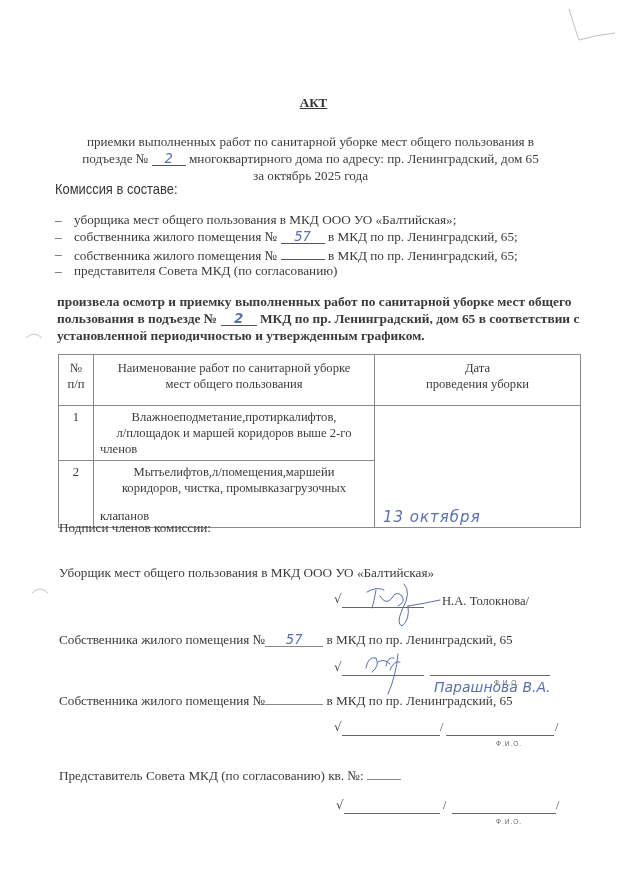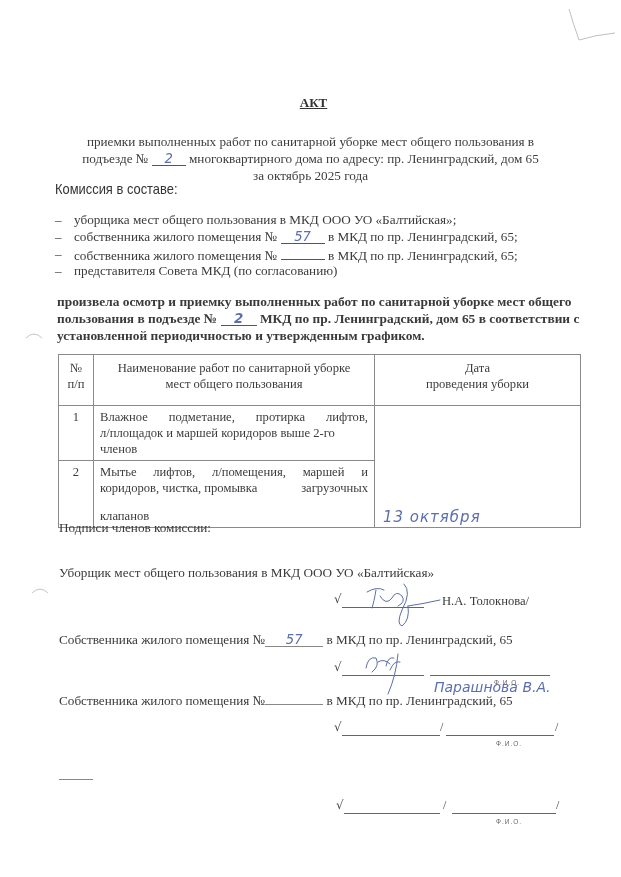--- a/index.html
+++ b/index.html
@@ -29,21 +29,21 @@
     position: absolute; left: 58px; top: 354px; width: 523px;
     border-collapse: collapse; font-size: 12.6px; color: #3c3c3c;
   }
   table.works td, table.works th {
     border: 1px solid #8a8a8a; font-weight: normal; vertical-align: top;
     padding: 3px 6px; line-height: 16px;
   }
   table.works th { text-align: center; height: 42px; vertical-align: top; padding-top: 5px; }
   table.works td.num { text-align: center; width: 22px; }
   table.works td.desc { text-align: justify; text-align-last: auto; width: 268px; }
-  .desc-line { display: flex; justify-content: space-between; }
+  .desc-line { display: flex; justify-content: center; }
   .sig-label { left: 59px; font-size: 13.2px; }
   .sigline { position: absolute; border-bottom: 1px solid #666; }
   .sqrt { position: absolute; font-size: 12px; color: #444; font-family: "DejaVu Serif", serif; }
   .slash { position: absolute; font-size: 12px; color: #444; }
   .fio { position: absolute; font-size: 6.5px; color: #666; font-family: "Liberation Sans", sans-serif; letter-spacing: 1px; }
   .ink { stroke: #5b6ea8; fill: none; stroke-width: 1; stroke-linecap: round; }
   .mark { position: absolute; }
 </style>
 </head>
 <body>
@@ -185,20 +185,21 @@
   <span>в МКД по пр. Ленинградский, 65</span>
 </div>
 <div class="sqrt" style="left:334px;top:720px">√</div>
 <div class="sigline" style="left:342px;top:735px;width:98px"></div>
 <div class="slash" style="left:440px;top:720px">/</div>
 <div class="sigline" style="left:446px;top:735px;width:108px"></div>
 <div class="slash" style="left:555px;top:720px">/</div>
 <div class="fio" style="left:496px;top:740px">Ф.И.О.</div>
 
 <div class="abs sig-label" style="top:766px">
+  <span>Представитель   Совета МКД (по согласованию) кв. №:</span>
   <span class="blank" style="width:34px;border-color:#888;"></span>
 </div>
 <div class="sqrt" style="left:336px;top:798px">√</div>
 <div class="sigline" style="left:344px;top:813px;width:96px"></div>
 <div class="slash" style="left:443px;top:798px">/</div>
 <div class="sigline" style="left:452px;top:813px;width:104px"></div>
 <div class="slash" style="left:556px;top:798px">/</div>
 <div class="fio" style="left:496px;top:818px">Ф.И.О.</div>
 
 </body></html>

